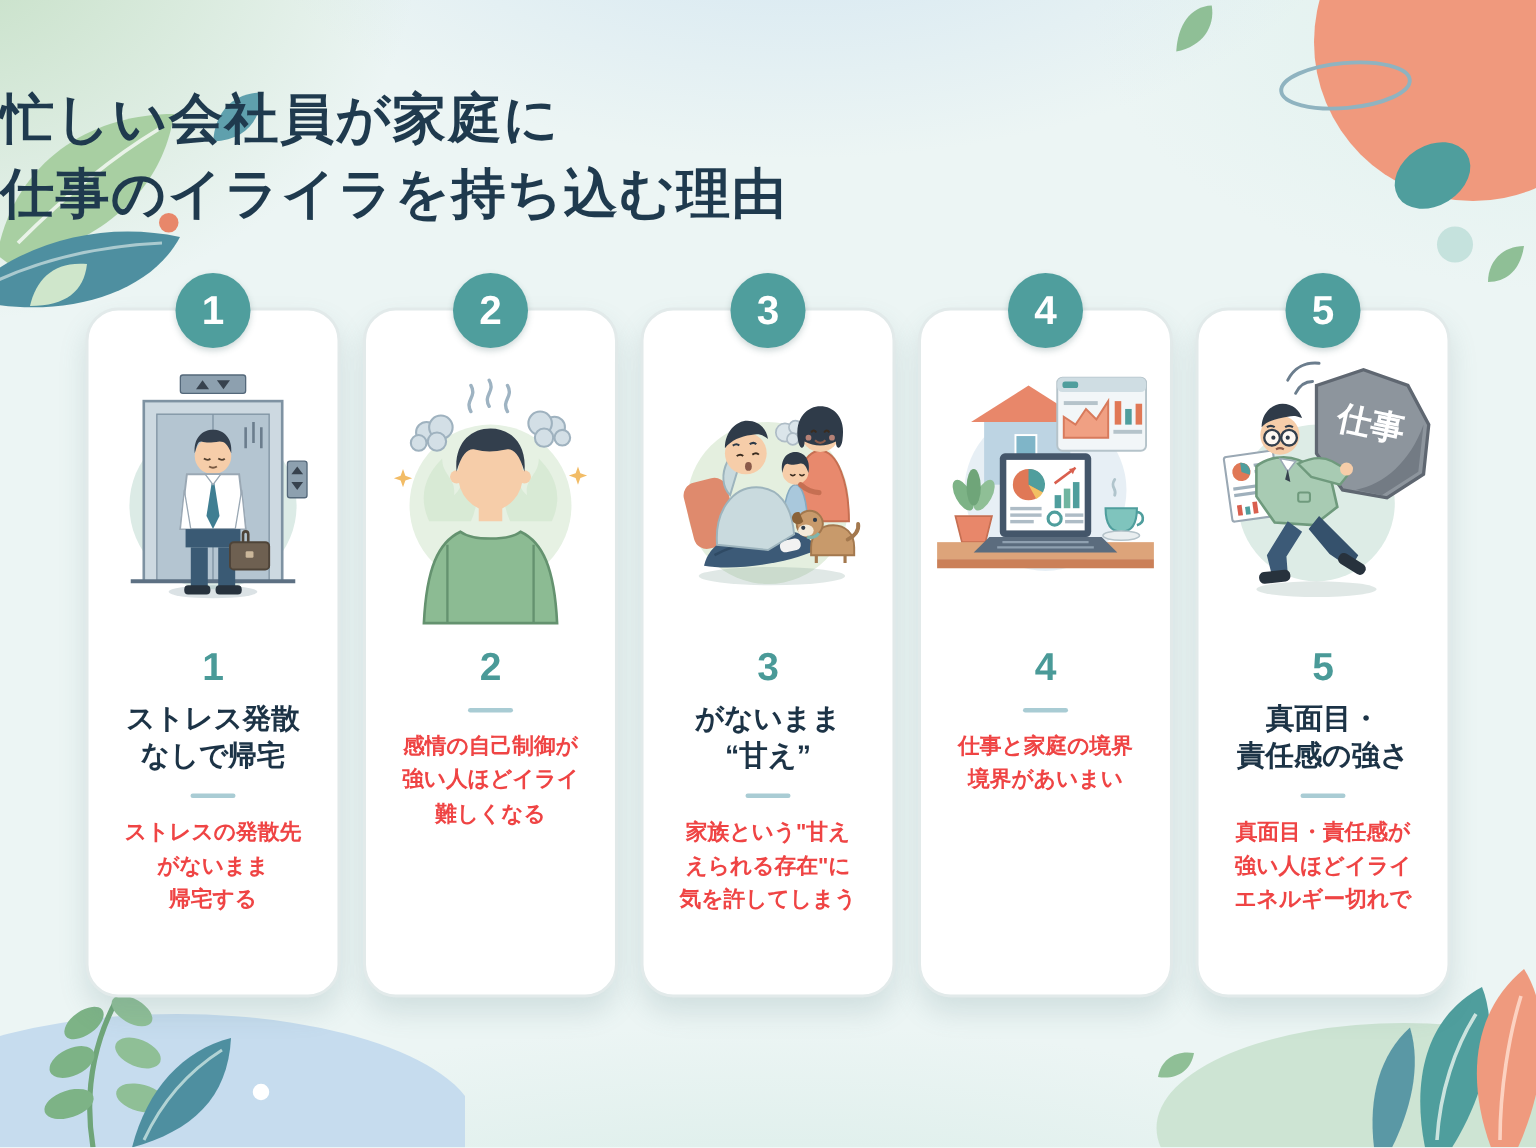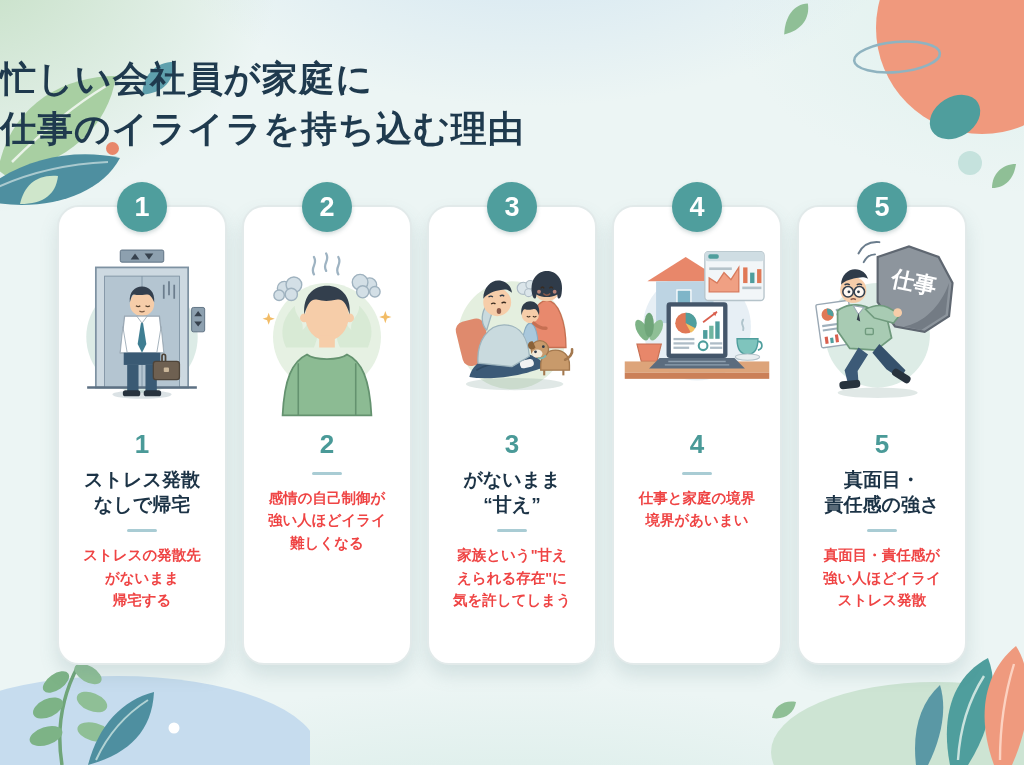--- a/index.html
+++ b/index.html
@@ -340,17 +340,17 @@
           <rect x="96" y="160" width="23" height="9" rx="4" fill="#27323d" transform="rotate(32 107 164)"></rect>
         </svg>
       </div>
       <div class="badge">5</div>
       <div class="card-number">5</div>
       <div class="card-title">真面目・
 責任感の強さ</div>
       <div class="divider"></div>
       <div class="card-desc">真面目・責任感が
 強い人ほどイライ
-ストレス発散</div>
+エネルギー切れで</div>
     </div>
 
   </div>
 </div>
 
 </body></html>

